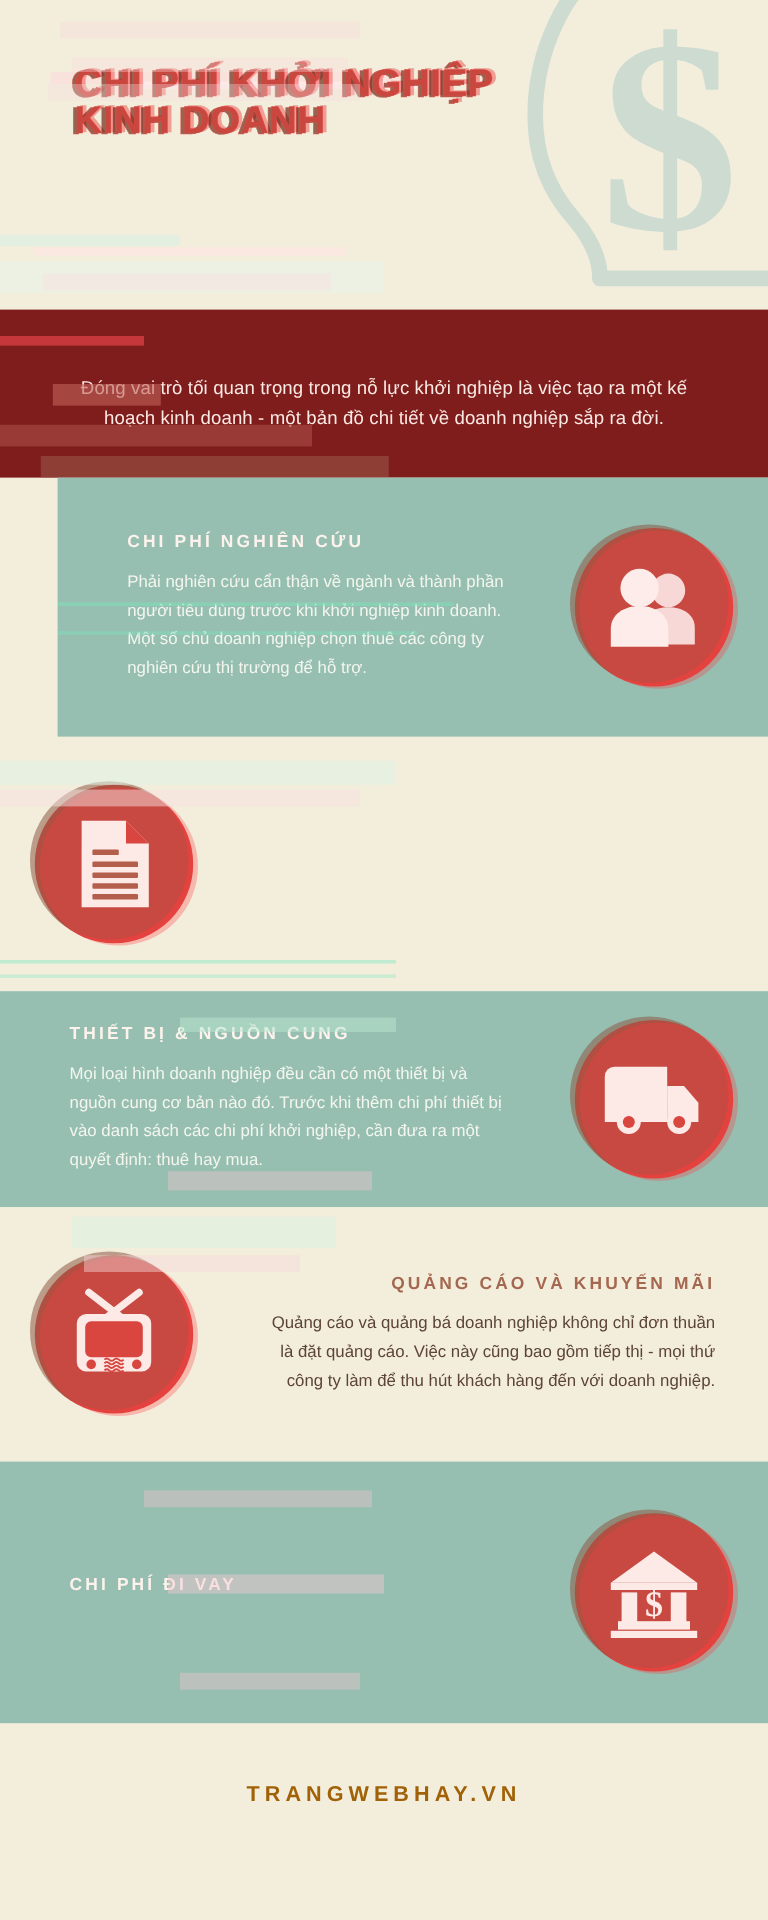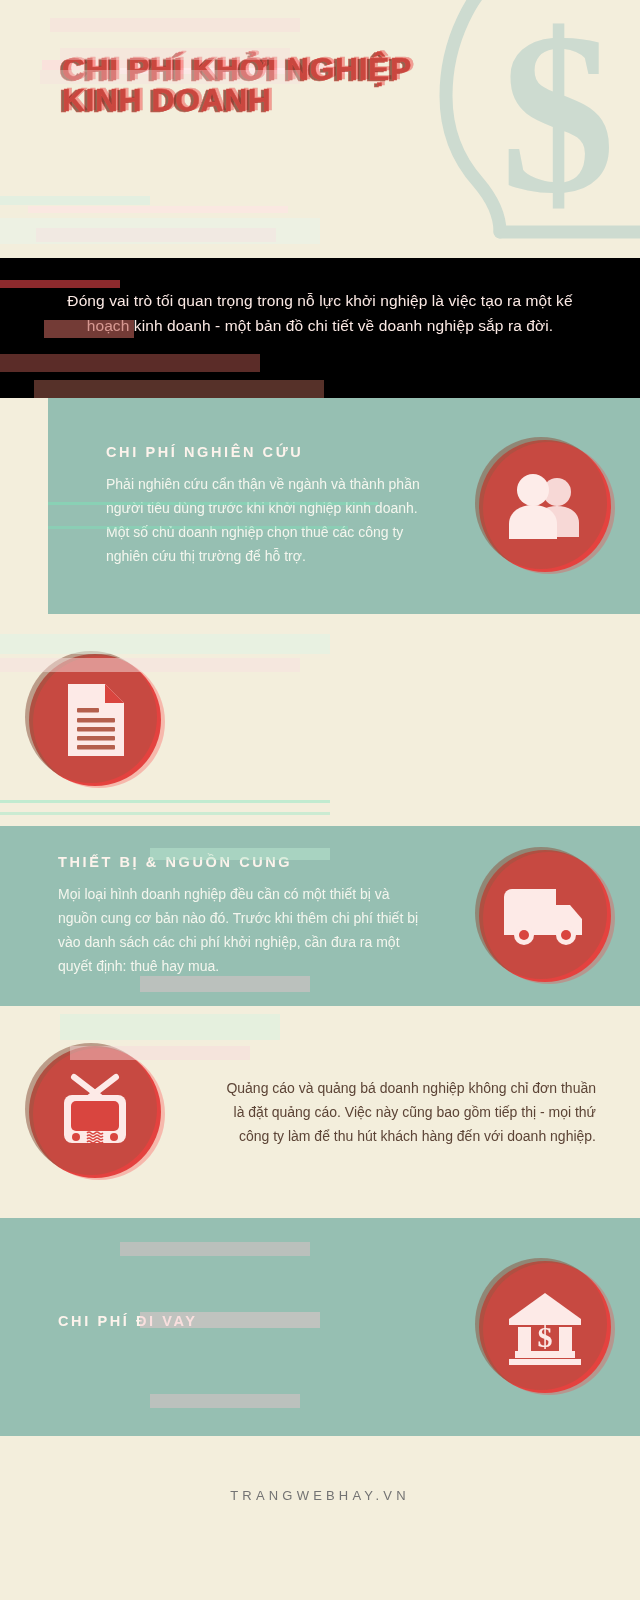--- a/index.html
+++ b/index.html
@@ -34,25 +34,25 @@
     position:absolute;left:0;top:0;width:100%;
   }
   .ttl .ln::before{color:#8d5a46;transform:translate(-3px,1px);opacity:.92;}
   .ttl .ln::after{color:#ff3c44;transform:translate(3px,-1px);opacity:.45;mix-blend-mode:multiply;}
   .ttl .ln span{position:relative;z-index:2;color:#c9473f;}
   .glitch-band{position:absolute;pointer-events:none;}
 
   
   .intro{
     position:relative;
-    background:#000000;
+    background:#7f1d1d;
     padding:30px 56px 14px 56px;
     box-sizing:border-box;
     min-height:140px;
-    display:flex;align-items:flex-start;justify-content:center;
+    display:flex;align-items:center;justify-content:center;
   }
   .intro p{
     margin:0;text-align:center;color:#fbe9e4;
     font-size:15.5px;line-height:1.62;font-weight:400;
     letter-spacing:.1px;
   }
 
   
   .sect{position:relative;display:flex;align-items:center;box-sizing:border-box;overflow:hidden;}
   .sect.teal{background:#96bfb2;}
@@ -85,21 +85,21 @@
     content:"";position:absolute;left:4px;top:2px;width:132px;height:132px;
     border-radius:50%;background:#ff3b40;opacity:.30;z-index:0;
   }
   .circle svg{position:relative;z-index:3;}
 
   
   .footer{
     background:#f3eedc;display:flex;align-items:center;justify-content:center;
   }
   .footer .brand{
-    font-size:13px;font-weight:normal;letter-spacing:4.2px;color:#737373;
+    font-size:18px;font-weight:bold;letter-spacing:4.2px;color:#a16207;
   }
 
   
   .scan{position:absolute;left:0;pointer-events:none;z-index:6;}
 </style>
 </head>
 <body>
 
 <div class="page">
 
@@ -217,20 +217,21 @@
           <g stroke="#d9453f" stroke-width="1.6" fill="none">
             <path d="M33 62 q2-2 4 0 t4 0 t4 0 t4 0"></path>
             <path d="M33 65 q2-2 4 0 t4 0 t4 0 t4 0"></path>
             <path d="M33 68 q2-2 4 0 t4 0 t4 0 t4 0"></path>
             <path d="M33 71 q2-2 4 0 t4 0 t4 0 t4 0"></path>
           </g>
         </svg>
       </div>
     </div>
     <div class="txt">
+      <h2>QUẢNG CÁO VÀ KHUYẾN MÃI</h2>
       <p>Quảng cáo và quảng bá doanh nghiệp không chỉ đơn thuần là đặt quảng cáo. Việc này cũng bao gồm tiếp thị - mọi thứ công ty làm để thu hút khách hàng đến với doanh nghiệp.</p>
     </div>
   </div>
 
   <div class="sect teal left-text" style="height:218px;">
     <div class="scan" style="top:24px;left:120px;width:190px;height:14px;background:#f0c3cb;opacity:.4;"></div>
     <div class="scan" style="top:94px;left:140px;width:180px;height:16px;background:#f3c7ce;opacity:.45;"></div>
     <div class="scan" style="top:176px;left:150px;width:150px;height:14px;background:#f2c6cd;opacity:.4;"></div>
     <div class="txt">
       <h2>CHI PHÍ ĐI VAY</h2>

